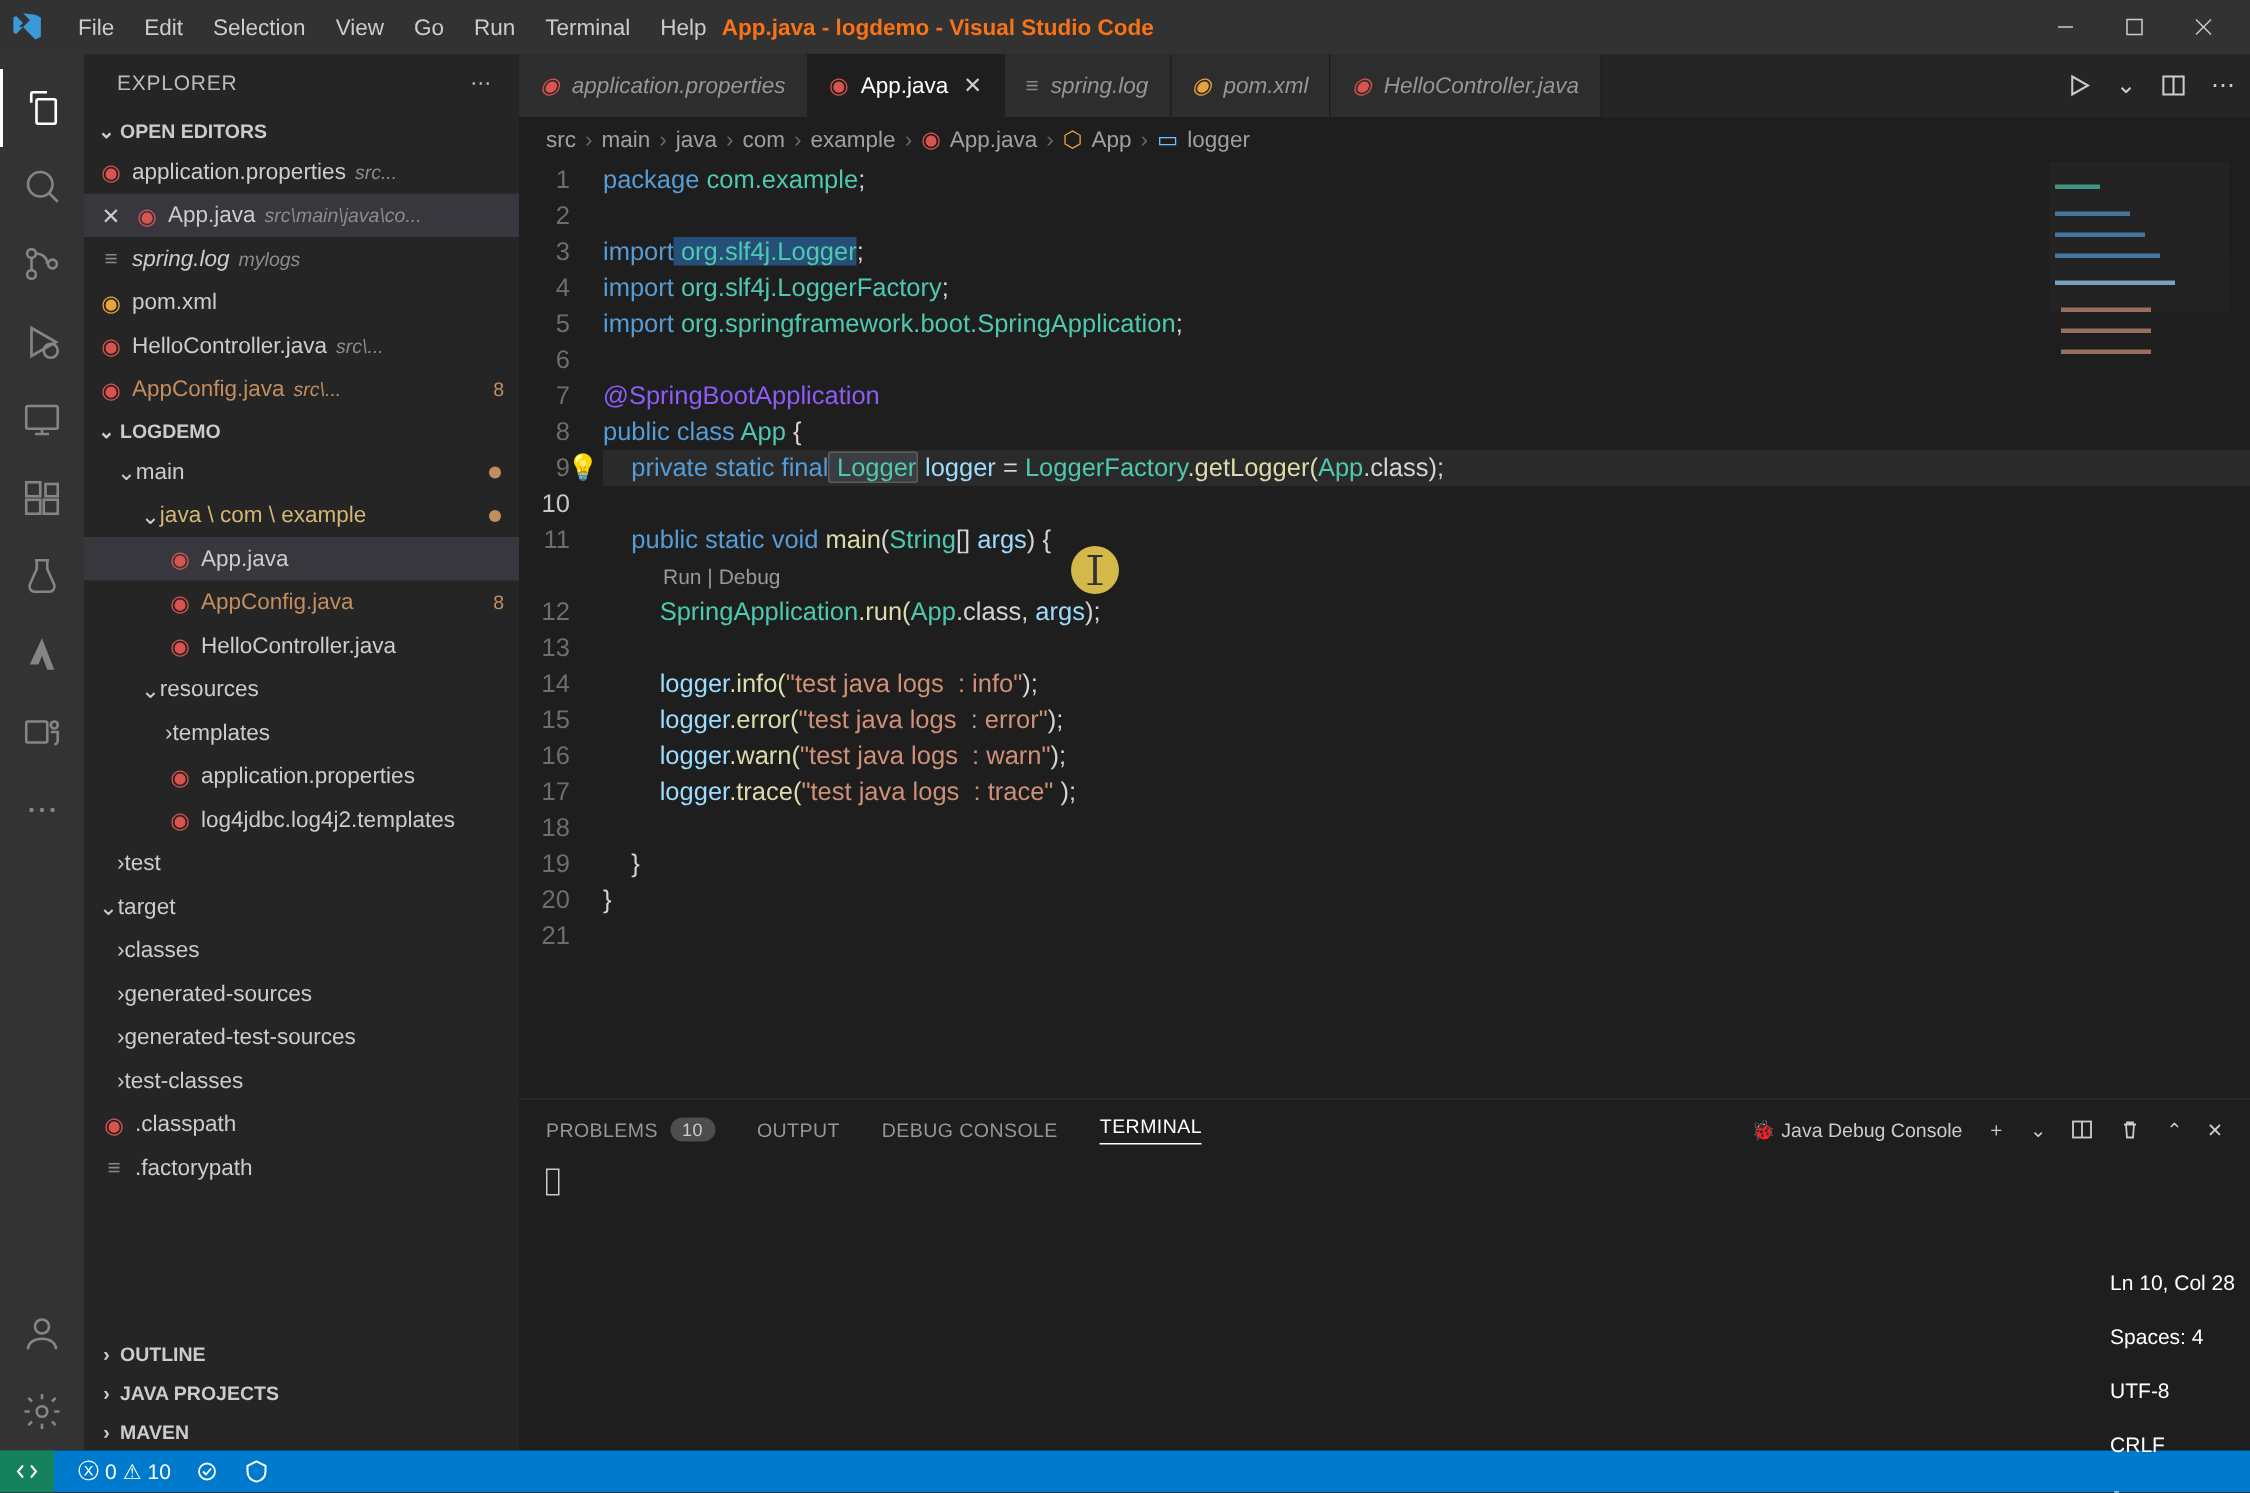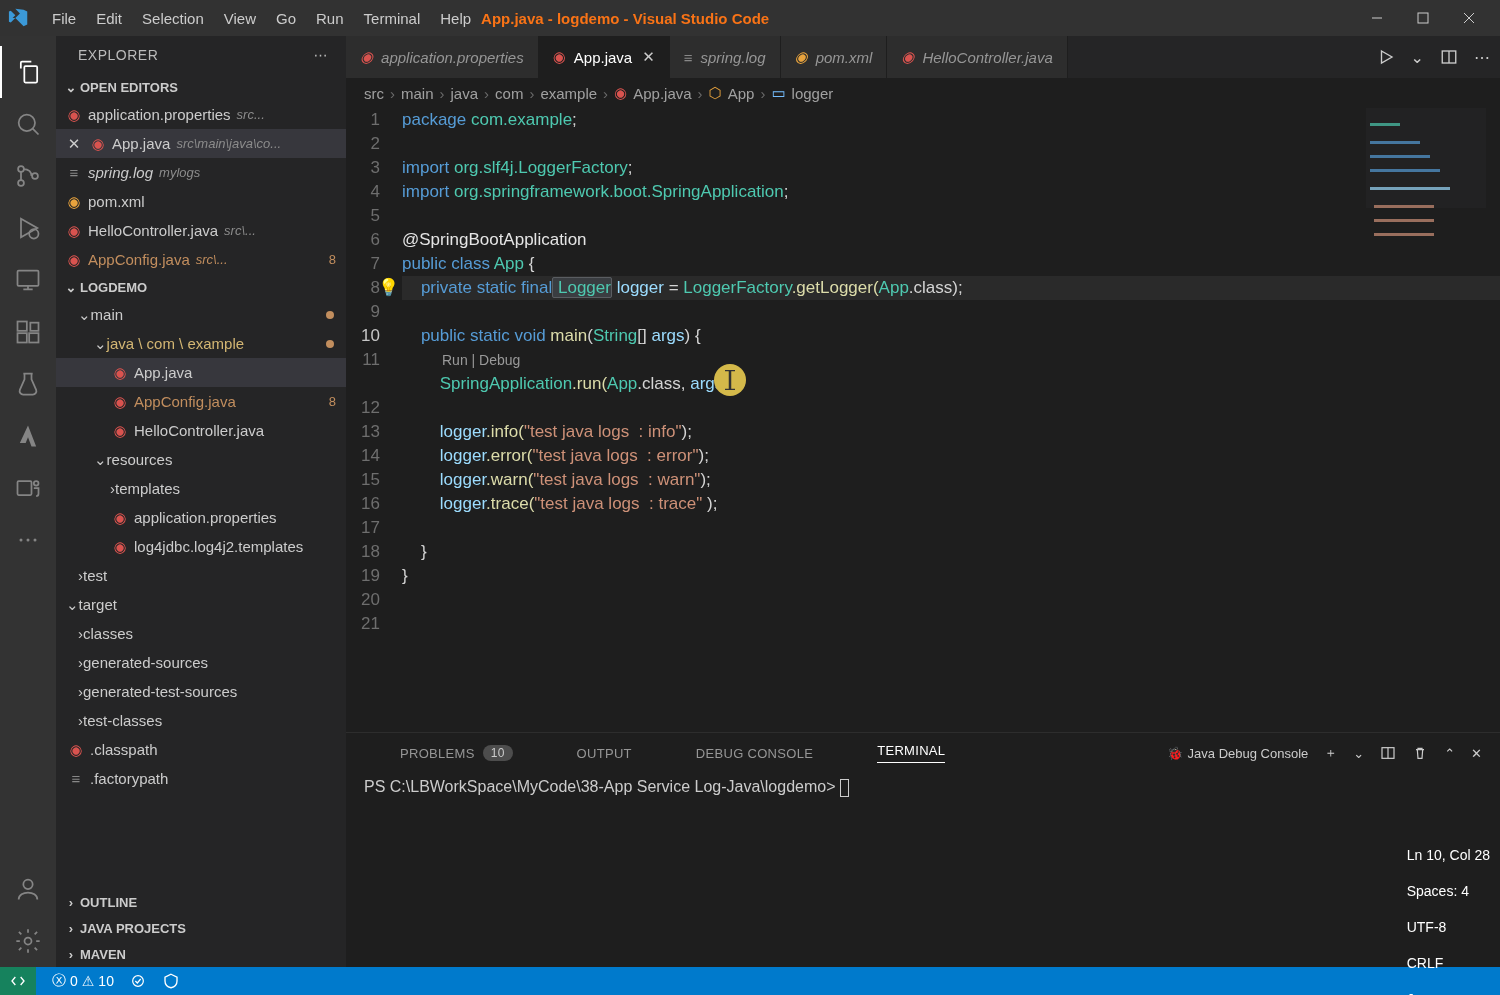--- a/index.html
+++ b/index.html
@@ -47,28 +47,28 @@
 .code { flex: 1; position: relative; }
 .code .line { height: 24px; line-height: 24px; white-space: pre; }
 .code .line.hl { background: #2a2a2a; }
 .kw { color: #569cd6; }
 .type { color: #4ec9b0; }
 .str { color: #ce9178; }
 .fn { color: #dcdcaa; }
 .var { color: #9cdcfe; }
 .pkg { color: #4ec9b0; }
 .plain { color: #d4d4d4; }
-.anno { color: #e5e5e5; }
+.anno { color: #8b5cf6; }
 .sel { background: #264f78; }
 .wordhl { background: #3a3d41; border: 1px solid #5a5d61; border-radius: 2px; }
 .codelens { color: #999999; height: 24px; line-height: 24px; font-family: 'Segoe UI', sans-serif; font-size: 14px; }
 .minimap { position: absolute; right: 14px; top: 0; width: 120px; height: 100px; background: #252526; opacity: 0.7; }
 .panel { height: 235px; background: #1e1e1e; border-top: 1px solid #2d2d2d; display: flex; flex-direction: column; }
 .panel-tabs { height: 40px; display: flex; align-items: center; padding: 0 18px; font-size: 13px; color: #969696; gap: 28px; }
-.panel-tabs .ptab { cursor: pointer; letter-spacing: 0.3px; display: flex; align-items: center; gap: 8px; margin-left: 36px; }
+.panel-tabs .ptab { cursor: pointer; letter-spacing: 0.3px; display: flex; align-items: center; gap: 8px; }
 .panel-tabs .ptab.active { color: #ffffff; border-bottom: 1px solid #ffffff; padding-bottom: 4px; }
 .panel-tabs .pbadge { background: #4d4d4d; border-radius: 10px; padding: 1px 8px; font-size: 12px; color: #cccccc; }
 .panel-tabs .pright { margin-left: auto; display: flex; align-items: center; gap: 16px; color: #cccccc; }
 .panel-body { flex: 1; padding: 4px 18px; font-family: 'Consolas', monospace; font-size: 16px; color: #cccccc; }
 .statusbar { height: 28px; background: #007acc; display: flex; align-items: center; padding: 0 10px; font-size: 14px; color: #ffffff; gap: 16px; }
 .statusbar .sbitem { cursor: pointer; display: flex; align-items: center; gap: 4px; }
 .statusbar .sbright { margin-left: auto; display: flex; gap: 20px; flex-direction: column; }
 .statusbar .remote { background: #16825d; margin: -2px 0 -2px -10px; padding: 2px 10px; height: 28px; display: flex; align-items: center; }
 .cursor-circle { position: absolute; width: 32px; height: 32px; border-radius: 50%; background: #d4b94a; display: flex; align-items: center; justify-content: center; }
 .limg { height: 12px; display: flex; gap: 1px; align-items: flex-end; }
@@ -406,20 +406,21 @@
           <div class="ln">16</div>
           <div class="ln">17</div>
           <div class="ln">18</div>
           <div class="ln">19</div>
           <div class="ln">20</div>
           <div class="ln">21</div>
       </div>
       <div class="code">
         <div class="line"><span class="kw">package</span><span class="pkg"> com.example</span><span class="plain">;</span></div>
         <div class="line"></div>
+        <div class="line"><span class="kw">import</span><span class="pkg sel"> org.slf4j.Logger</span><span class="plain">;</span></div>
         <div class="line"><span class="kw">import</span><span class="pkg"> org.slf4j.LoggerFactory</span><span class="plain">;</span></div>
         <div class="line"><span class="kw">import</span><span class="pkg"> org.springframework.boot.SpringApplication</span><span class="plain">;</span></div>
         <div class="line"></div>
         <div class="line"><span class="anno">@SpringBootApplication</span></div>
         <div class="line"><span class="kw">public</span><span class="kw"> class</span><span class="type"> App</span><span class="plain"> {</span></div>
         <div class="line hl"><span style="color:#ffc107;position:absolute;left:-24px">💡</span><span class="kw">    private</span><span class="kw"> static</span><span class="kw"> final</span><span class="type wordhl"> Logger</span><span class="var"> logger</span><span class="plain"> = </span><span class="type">LoggerFactory</span><span class="fn">.getLogger(</span><span class="type">App</span><span class="plain">.class);</span></div>
         <div class="line"></div>
         <div class="line"><span class="kw">    public</span><span class="kw"> static</span><span class="kw"> void</span><span class="fn"> main</span><span class="plain">(</span><span class="type">String</span><span class="plain">[] </span><span class="var">args</span><span class="plain">) {</span></div>
         <div class="line codelens"><span style="padding-left:40px">Run | Debug</span></div>
         <div class="line"><span class="type">        SpringApplication</span><span class="fn">.run(</span><span class="type">App</span><span class="plain">.class, </span><span class="var">args</span><span class="plain">);</span></div>
@@ -489,21 +490,21 @@
           <span>
               <svg width="16" height="16" viewBox="0 0 24 24" fill="none" stroke="#ccc" stroke-width="1.8">
                 <path d="M6 7h12M9 7V5h6v2M8 7l1 13h6l1-13"></path>
               </svg>
             </span>
           <span>⌃</span>
           <span>✕</span>
         </span>
       </div>
       <div class="panel-body">
-        <span>PS C:\LBWorkSpace\MyCode\38-App Service Log-Java\logdemo&gt; </span><span style="border:1px solid #ccc;display:inline-block;width:9px;height:18px;vertical-align:middle"></span>
+        <span style="border:1px solid #ccc;display:inline-block;width:9px;height:18px;vertical-align:middle"></span>
       </div>
     </div>
   </div>
 </div>
 
 <div class="statusbar">
   <span class="remote sbitem">
       <svg width="16" height="16" viewBox="0 0 24 24" fill="none" stroke="#fff" stroke-width="2">
         <path d="M8 6l-5 6 5 6M16 6l5 6-5 6"></path>
       </svg>

